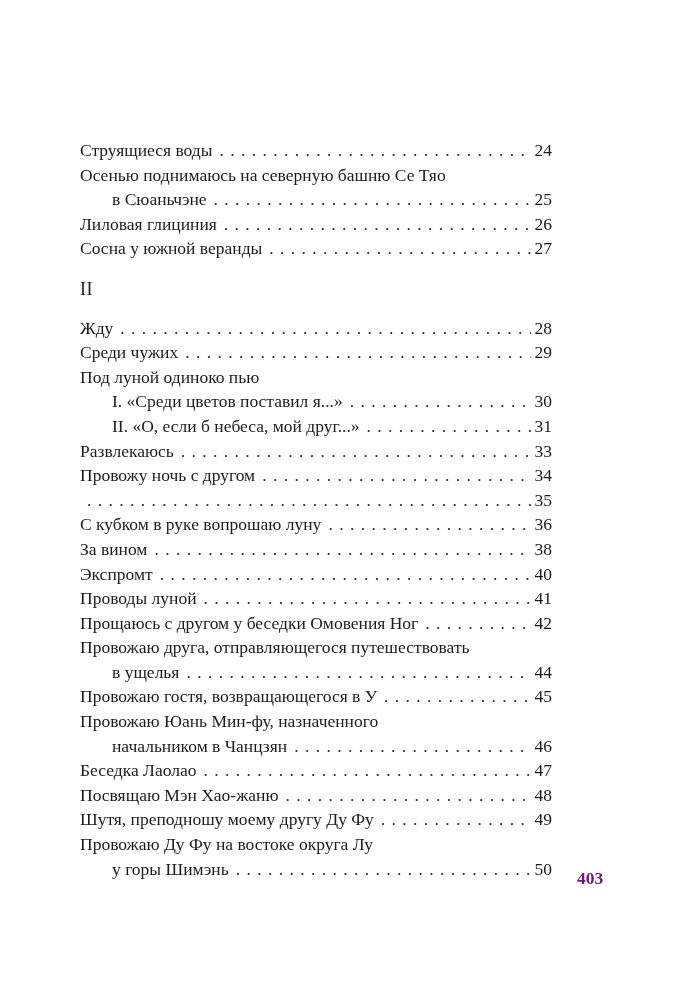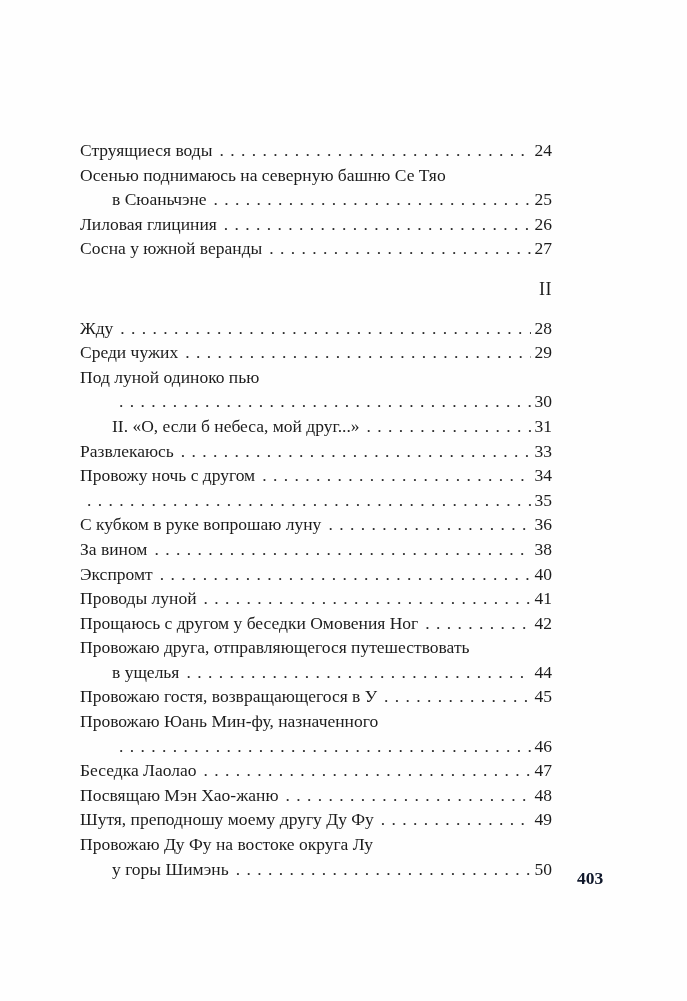--- a/index.html
+++ b/index.html
@@ -18,21 +18,21 @@
   }
   .toc {
     position: absolute;
     left: 80px;
     top: 92px;
     width: 472px;
     margin-top: 46px;
   }
   .toc-section { margin: 0; }
   .section-heading {
-    text-align: right;
+    text-align: left;
     font-size: 18px;
     line-height: 24.6px;
     margin: 16px 0 14px 0;
     letter-spacing: 0.5px;
   }
   .toc-line {
     display: flex;
     align-items: baseline;
     font-size: 17.5px;
     line-height: 24.6px;
@@ -53,21 +53,21 @@
     margin-left: 2px;
     font-family: Liberation Serif, serif;
   }
   .folio {
     position: absolute;
     top: 866px;
     left: 577px;
     font-size: 17.5px;
     line-height: 24.6px;
     font-weight: bold;
-    color: #0f172a;
+    color: #701a75;
   }
 </style>
 </head>
 <body>
 
 <div class="page">
   <main class="toc" id="toc">
       <section class="toc-section">
         <div class="toc-line">
           <span class="entry-title">Струящиеся воды</span>
@@ -102,20 +102,21 @@
         </div>
         <div class="toc-line">
           <span class="entry-title">Среди чужих</span>
           <span class="dots">. . . . . . . . . . . . . . . . . . . . . . . . . . . . . . . . . . . . . . . . . . . . . . . . . . . . . . . . . . . . . . . . . . . . . . . . . . . . . . . . . . . . . . . . . . . . . . . . . . . . . . . . . . . . . . . . . . . . . . . . </span>
           <span class="entry-page">29</span>
         </div>
         <div class="toc-line">
           <span class="entry-title">Под луной одиноко пью</span>
         </div>
         <div class="toc-line indented">
+          <span class="entry-title">I. «Среди цветов поставил я...»</span>
           <span class="dots">. . . . . . . . . . . . . . . . . . . . . . . . . . . . . . . . . . . . . . . . . . . . . . . . . . . . . . . . . . . . . . . . . . . . . . . . . . . . . . . . . . . . . . . . . . . . . . . . . . . . . . . . . . . . . . . . . . . . . . . . </span>
           <span class="entry-page">30</span>
         </div>
         <div class="toc-line indented">
           <span class="entry-title">II. «О, если б небеса, мой друг...»</span>
           <span class="dots">. . . . . . . . . . . . . . . . . . . . . . . . . . . . . . . . . . . . . . . . . . . . . . . . . . . . . . . . . . . . . . . . . . . . . . . . . . . . . . . . . . . . . . . . . . . . . . . . . . . . . . . . . . . . . . . . . . . . . . . . </span>
           <span class="entry-page">31</span>
         </div>
         <div class="toc-line">
           <span class="entry-title">Развлекаюсь</span>
@@ -168,20 +169,21 @@
         </div>
         <div class="toc-line">
           <span class="entry-title">Провожаю гостя, возвращающегося в У</span>
           <span class="dots">. . . . . . . . . . . . . . . . . . . . . . . . . . . . . . . . . . . . . . . . . . . . . . . . . . . . . . . . . . . . . . . . . . . . . . . . . . . . . . . . . . . . . . . . . . . . . . . . . . . . . . . . . . . . . . . . . . . . . . . . </span>
           <span class="entry-page">45</span>
         </div>
         <div class="toc-line">
           <span class="entry-title">Провожаю Юань Мин-фу, назначенного</span>
         </div>
         <div class="toc-line indented">
+          <span class="entry-title">начальником в Чанцзян</span>
           <span class="dots">. . . . . . . . . . . . . . . . . . . . . . . . . . . . . . . . . . . . . . . . . . . . . . . . . . . . . . . . . . . . . . . . . . . . . . . . . . . . . . . . . . . . . . . . . . . . . . . . . . . . . . . . . . . . . . . . . . . . . . . . </span>
           <span class="entry-page">46</span>
         </div>
         <div class="toc-line">
           <span class="entry-title">Беседка Лаолао</span>
           <span class="dots">. . . . . . . . . . . . . . . . . . . . . . . . . . . . . . . . . . . . . . . . . . . . . . . . . . . . . . . . . . . . . . . . . . . . . . . . . . . . . . . . . . . . . . . . . . . . . . . . . . . . . . . . . . . . . . . . . . . . . . . . </span>
           <span class="entry-page">47</span>
         </div>
         <div class="toc-line">
           <span class="entry-title">Посвящаю Мэн Хао-жаню</span>

